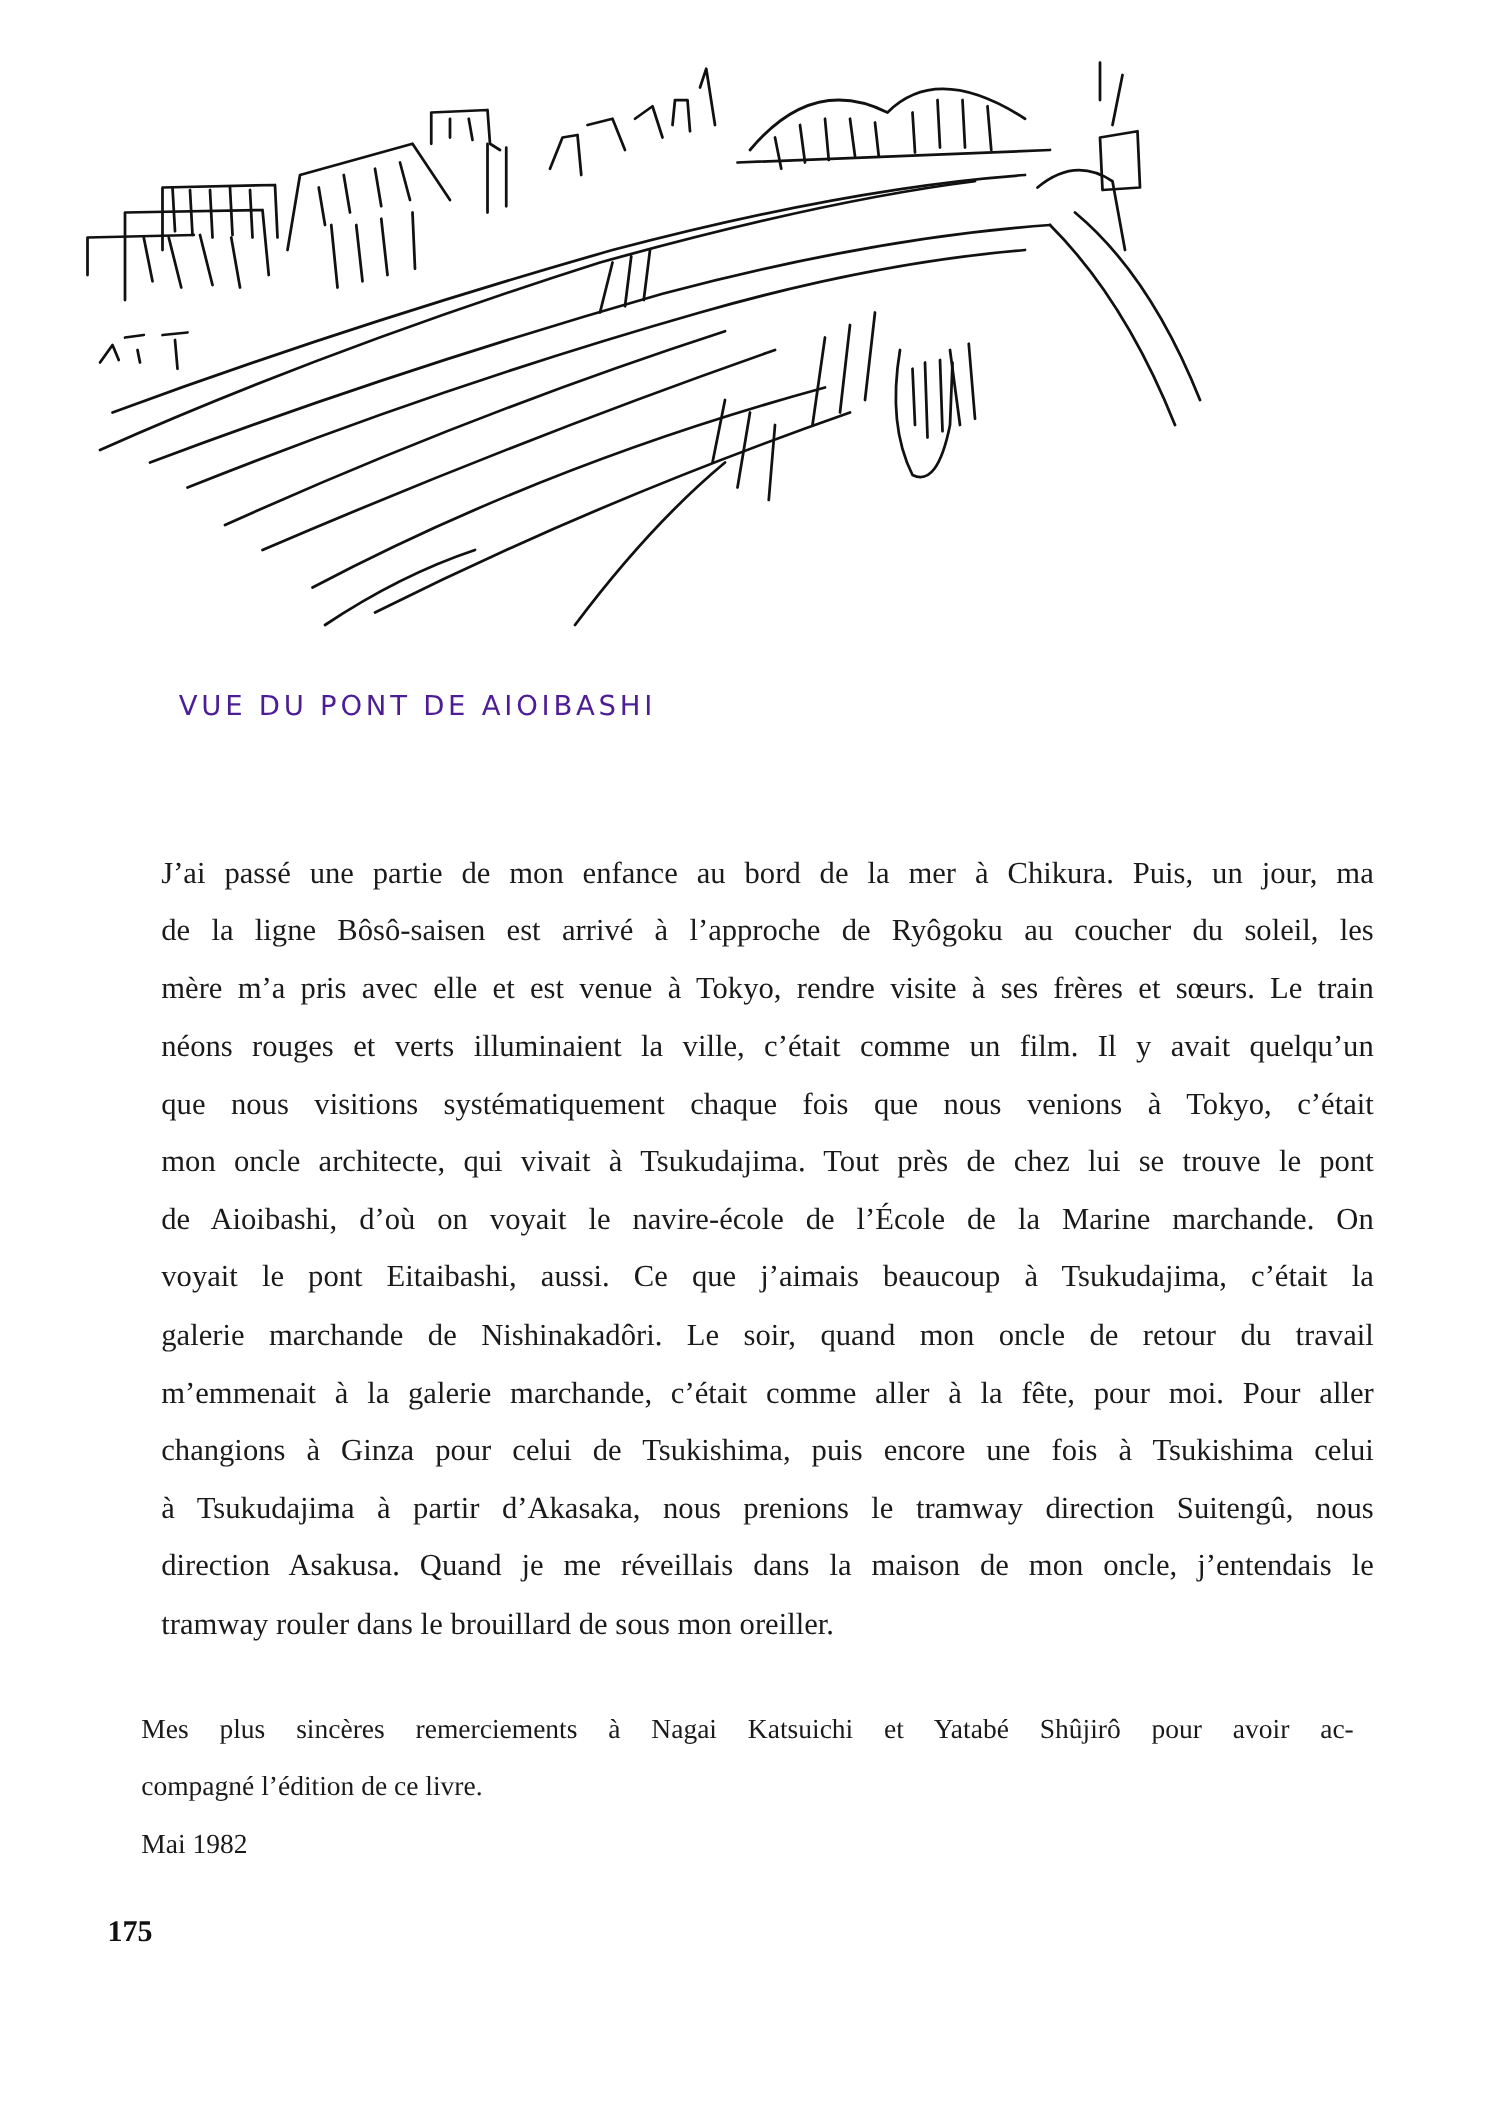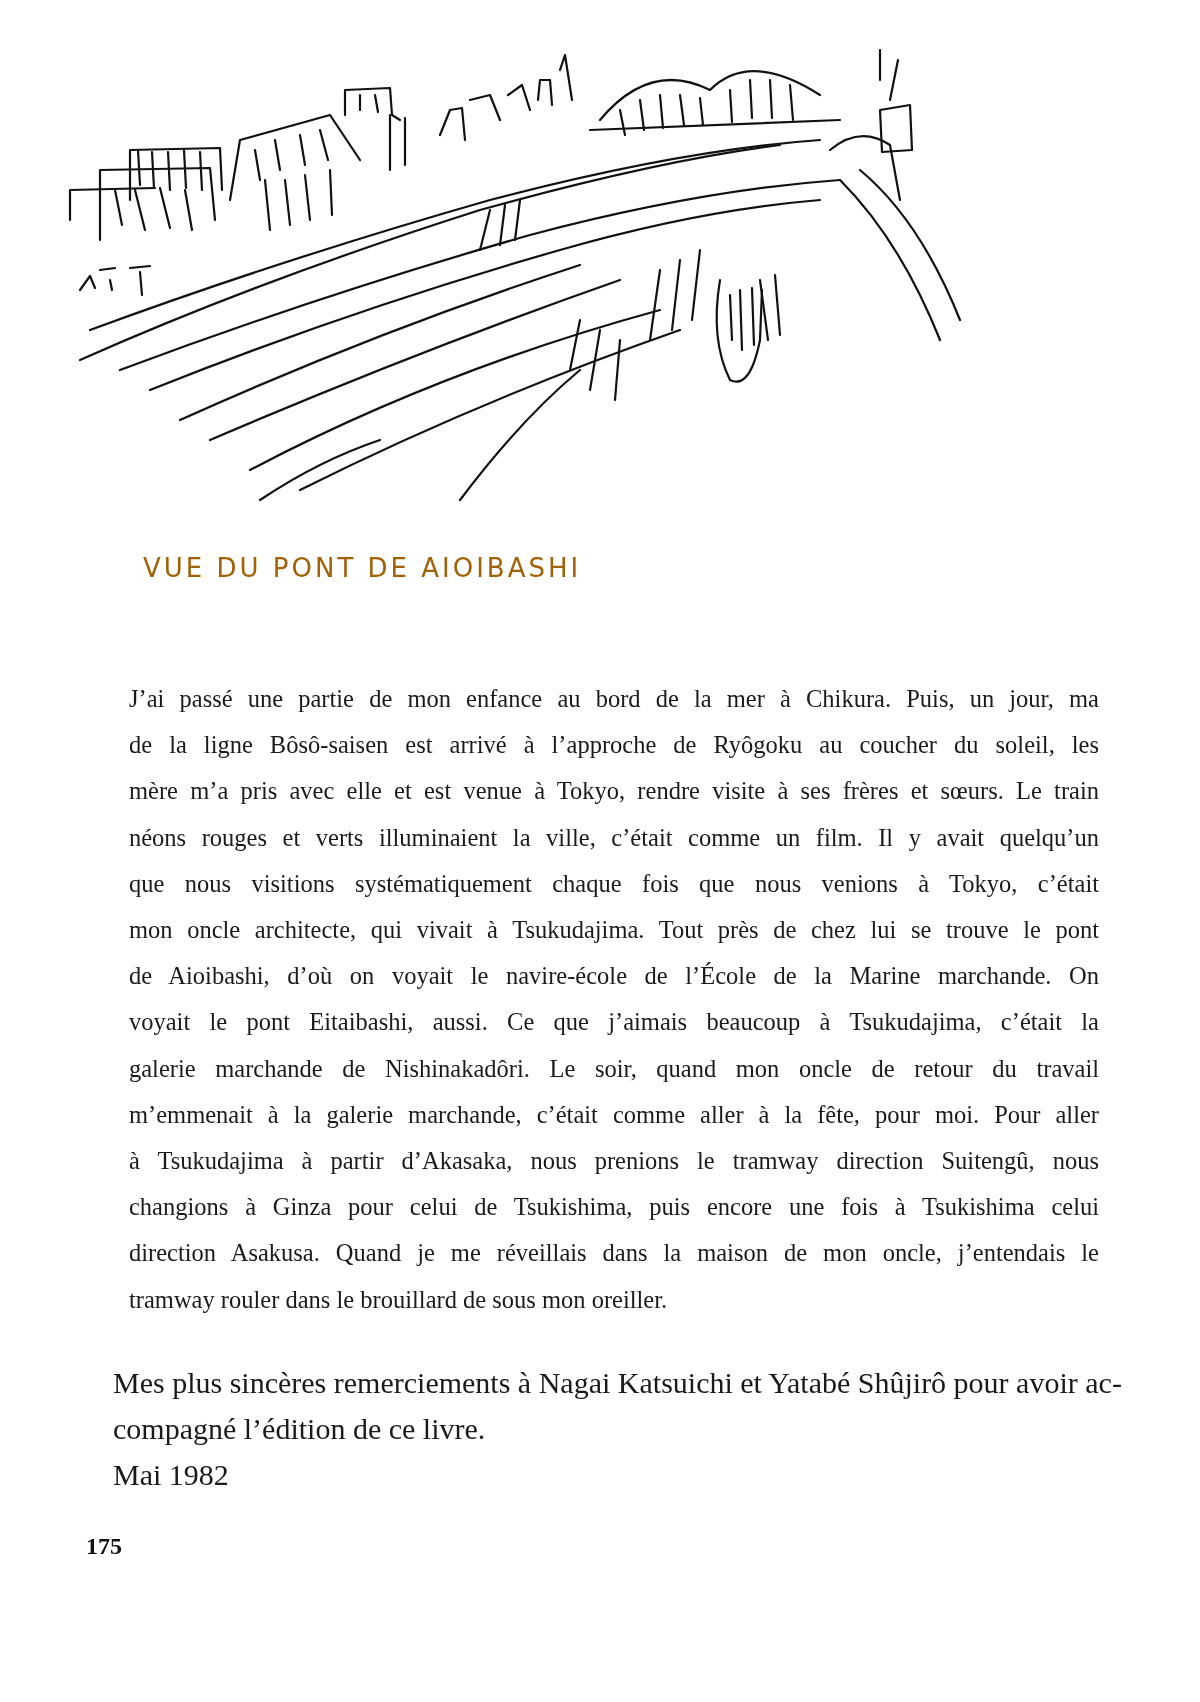--- a/index.html
+++ b/index.html
@@ -1,24 +1,24 @@
 <!DOCTYPE html>
 <html><head>
   <meta charset="utf-8">
   <style>
     html, body { margin: 0; padding: 0; background: #ffffff; }
     body { width: 1200px; height: 1702px; position: relative; overflow: hidden; font-family: "Liberation Serif", "DejaVu Serif", serif; color: #1a1a1a; }
     .sketch { position: absolute; left: 60px; top: 40px; width: 980px; height: 480px; }
     .sketch svg { width: 100%; height: 100%; }
     .sketch path, .sketch line, .sketch polyline { fill: none; stroke: #111; stroke-width: 2.2; stroke-linecap: round; stroke-linejoin: round; }
-    .caption { position: absolute; left: 143px; top: 553px; font-family: "DejaVu Sans", sans-serif; font-size: 26px; letter-spacing: 3px; color: #a16207; }
+    .caption { position: absolute; left: 143px; top: 553px; font-family: "DejaVu Sans", sans-serif; font-size: 22px; letter-spacing: 3px; color: #4c1d95; }
     .body-text { position: absolute; left: 129px; top: 676px; width: 970px; font-size: 24.5px; line-height: 46.2px; text-align: justify; }
     .body-text .line { display: block; white-space: nowrap; text-align-last: justify; text-align: justify; }
     .body-text .line.last { text-align-last: left; }
-    .thanks { position: absolute; left: 113px; top: 1360px; width: 970px; font-size: 30px; line-height: 46.2px; }
+    .thanks { position: absolute; left: 113px; top: 1360px; width: 970px; font-size: 22px; line-height: 46.2px; }
     .thanks .line { display: block; white-space: nowrap; }
     .thanks .line.full { text-align: justify; text-align-last: justify; }
     .page-number { position: absolute; left: 86px; top: 1533px; font-size: 24px; font-weight: bold; color: #111; }
   </style>
 </head>
 <body>
 
 <div class="sketch">
   <svg viewBox="0 0 980 480">
 
@@ -74,22 +74,22 @@
   <span class="line">J’ai passé une partie de mon enfance au bord de la mer à Chikura. Puis, un jour, ma</span>
   <span class="line">de la ligne Bôsô-saisen est arrivé à l’approche de Ryôgoku au coucher du soleil, les</span>
   <span class="line">mère m’a pris avec elle et est venue à Tokyo, rendre visite à ses frères et sœurs. Le train</span>
   <span class="line">néons rouges et verts illuminaient la ville, c’était comme un film. Il y avait quelqu’un</span>
   <span class="line">que nous visitions systématiquement chaque fois que nous venions à Tokyo, c’était</span>
   <span class="line">mon oncle architecte, qui vivait à Tsukudajima. Tout près de chez lui se trouve le pont</span>
   <span class="line">de Aioibashi, d’où on voyait le navire-école de l’École de la Marine marchande. On</span>
   <span class="line">voyait le pont Eitaibashi, aussi. Ce que j’aimais beaucoup à Tsukudajima, c’était la</span>
   <span class="line">galerie marchande de Nishinakadôri. Le soir, quand mon oncle de retour du travail</span>
   <span class="line">m’emmenait à la galerie marchande, c’était comme aller à la fête, pour moi. Pour aller</span>
+  <span class="line">changions à Ginza pour celui de Tsukishima, puis encore une fois à Tsukishima celui</span>
   <span class="line">à Tsukudajima à partir d’Akasaka, nous prenions le tramway direction Suitengû, nous</span>
-  <span class="line">changions à Ginza pour celui de Tsukishima, puis encore une fois à Tsukishima celui</span>
   <span class="line">direction Asakusa. Quand je me réveillais dans la maison de mon oncle, j’entendais le</span>
   <span class="line last">tramway rouler dans le brouillard de sous mon oreiller.</span>
 </div>
 
 <div class="thanks">
   <span class="line full">Mes plus sincères remerciements à Nagai Katsuichi et Yatabé Shûjirô pour avoir ac-</span>
   <span class="line">compagné l’édition de ce livre.</span>
   <span class="line">Mai 1982</span>
 </div>
 

